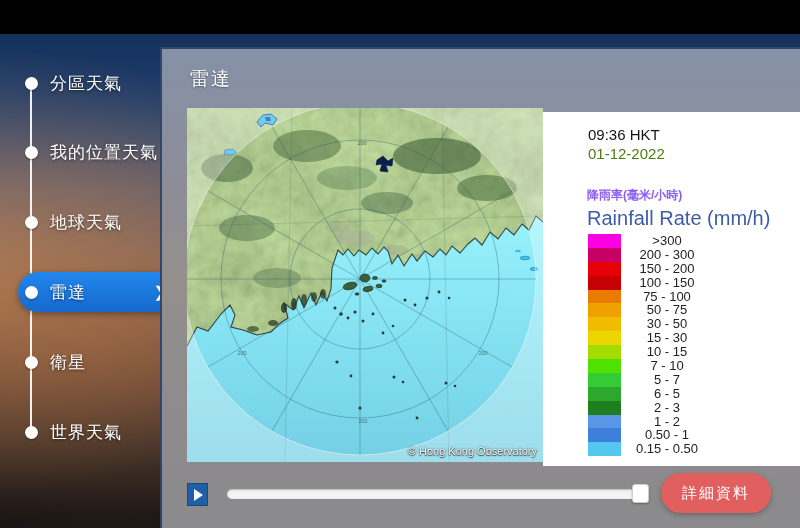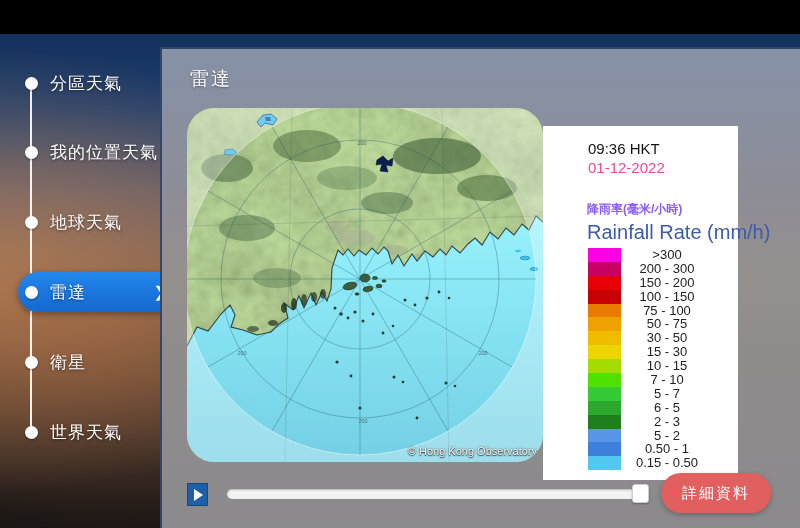--- a/index.html
+++ b/index.html
@@ -16,27 +16,27 @@
   .nav-label{position:absolute;left:50px;color:#fff;font-size:17px;letter-spacing:1px;text-shadow:0 1px 3px rgba(0,0,0,.55);white-space:nowrap;}
   .nav-pill{position:absolute;left:18px;top:238px;width:162px;height:40px;border-radius:21px;
     background:linear-gradient(180deg,#2187ec,#1668cd);box-shadow:0 2px 6px rgba(0,0,0,.35);}
   .pill-chevron{position:absolute;right:14px;top:50%;transform:translateY(-50%);color:#fff;font-size:15px;font-weight:bold;}
   
   .panel{position:absolute;left:160px;top:13px;width:645px;height:490px;
     border:2px solid rgba(33,58,99,.85);border-right:none;
     background:linear-gradient(180deg,#8591a7 0%,#8e8d96 30%,#94908e 46%,#8f8c8c 62%,#8b8a8c 100%);}
   .panel-title{position:absolute;left:190px;top:32px;color:#fff;font-size:19px;letter-spacing:2px;text-shadow:0 1px 2px rgba(0,0,0,.4);}
   
-  .radar-map{position:absolute;left:187px;top:74px;width:356px;height:354px;overflow:hidden;background:#6e8a58;border-radius:27px;}
+  .radar-map{position:absolute;left:187px;top:74px;width:356px;height:354px;overflow:hidden;background:#6e8a58;}
   .copyright{position:absolute;right:6px;bottom:5px;color:#f5f5f5;font-size:11px;
     text-shadow:0 0 2px rgba(40,40,40,.9),0 1px 1px rgba(30,30,30,.8);}
   
-  .legend{position:absolute;left:543px;top:92px;width:195px;height:354px;background:#fff;}
+  .legend{position:absolute;left:543px;top:78px;width:257px;height:354px;background:#fff;}
   .lg-time{position:absolute;left:45px;top:14px;color:#141414;font-size:15px;}
-  .lg-date{position:absolute;left:45px;top:33px;color:#ec4899;font-size:15px;}
+  .lg-date{position:absolute;left:45px;top:33px;color:#4d7c0f;font-size:15px;}
   .lg-zh{position:absolute;left:44px;top:75px;color:#8b5cf6;font-size:12px;white-space:nowrap;font-weight:bold;}
   .lg-en{position:absolute;left:44px;top:95px;color:#3d5ca8;font-size:20px;white-space:nowrap;}
   .scale{position:absolute;left:0;top:122px;width:229px;}
   .scale-row{height:13.9px;display:flex;align-items:stretch;}
   .swatch{margin-left:45px;width:33px;height:13.9px;}
   .scale-label{width:64px;margin-left:14px;text-align:center;font-size:13px;line-height:13.9px;color:#222;white-space:nowrap;}
   
   .play-btn{position:absolute;left:187px;top:449px;width:21px;height:23px;background:#1e5fa8;border:1px solid #15497f;
     display:flex;align-items:center;justify-content:center;cursor:pointer;}
   .play-tri{width:0;height:0;border-left:9px solid #fff;border-top:6px solid transparent;border-bottom:6px solid transparent;margin-left:2px;}
@@ -264,21 +264,21 @@
       <div class="scale-row">
           <span class="swatch" style="background: rgb(44, 168, 44);"></span>
           <span class="scale-label">6 - 5</span>
         </div>
       <div class="scale-row">
           <span class="swatch" style="background: rgb(31, 127, 31);"></span>
           <span class="scale-label">2 - 3</span>
         </div>
       <div class="scale-row">
           <span class="swatch" style="background: rgb(90, 150, 232);"></span>
-          <span class="scale-label">5 - 2</span>
+          <span class="scale-label">1 - 2</span>
         </div>
       <div class="scale-row">
           <span class="swatch" style="background: rgb(63, 127, 220);"></span>
           <span class="scale-label">0.50 - 1</span>
         </div>
       <div class="scale-row">
           <span class="swatch" style="background: rgb(82, 200, 240);"></span>
           <span class="scale-label">0.15 - 0.50</span>
         </div>
     </div>

